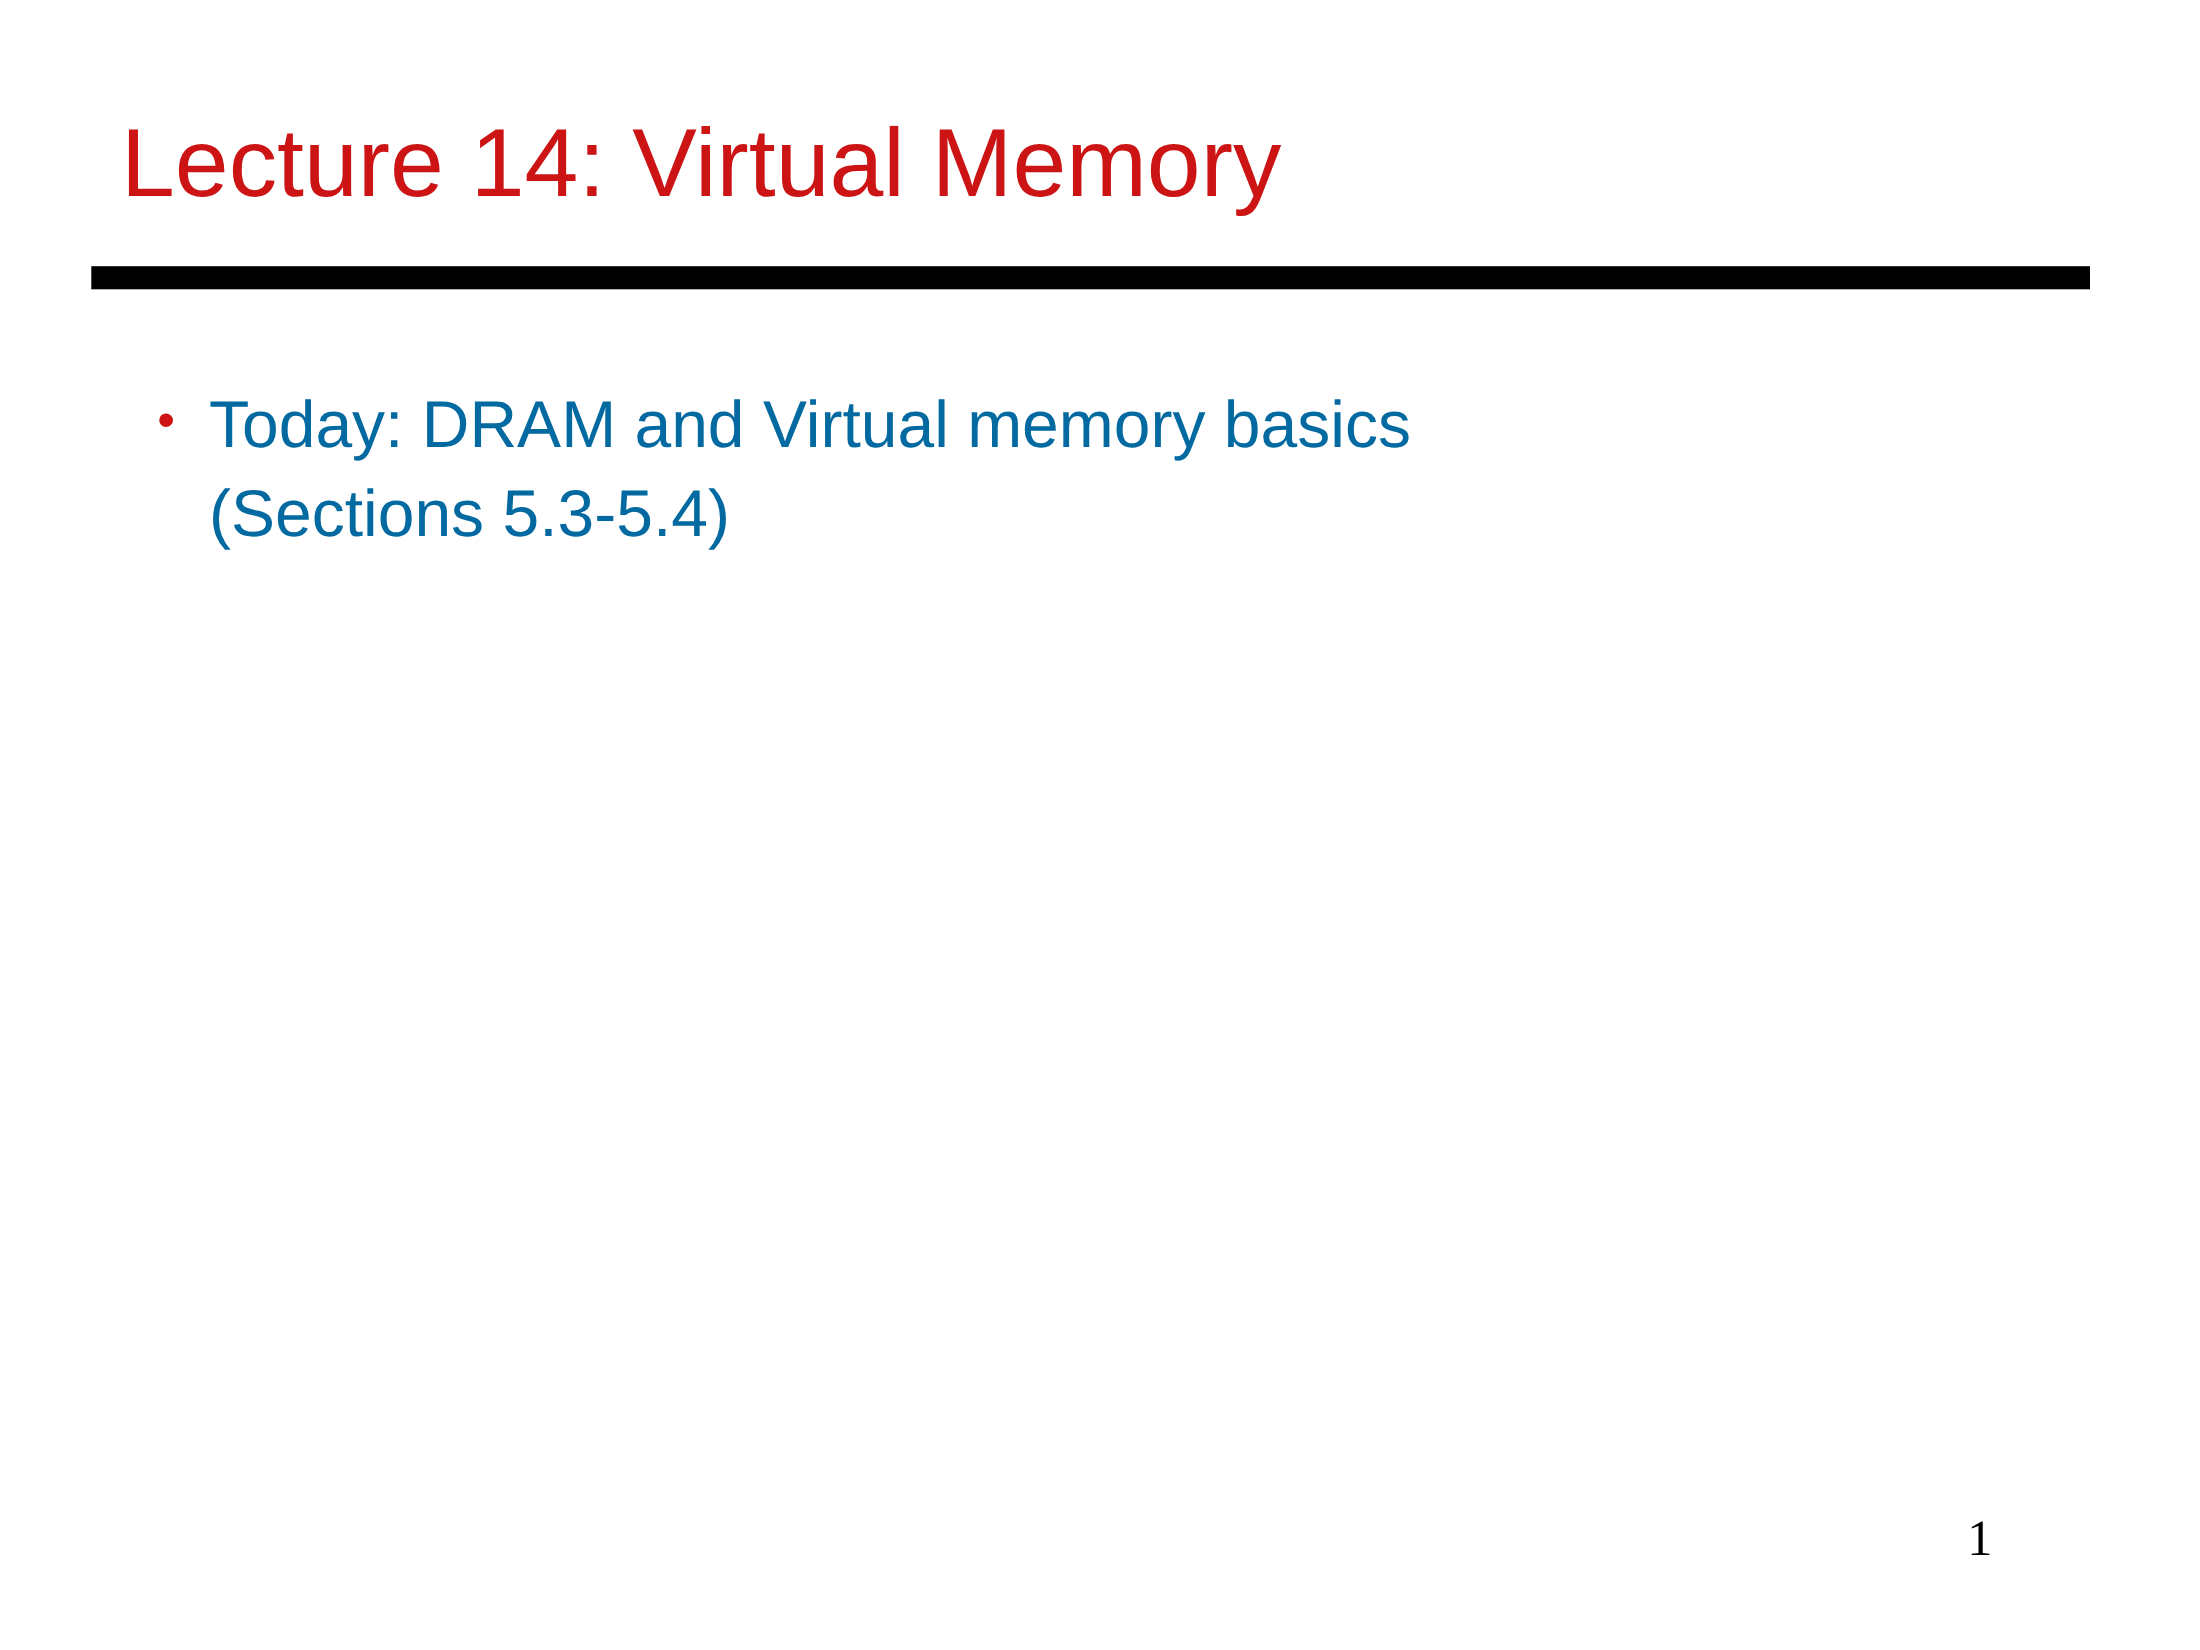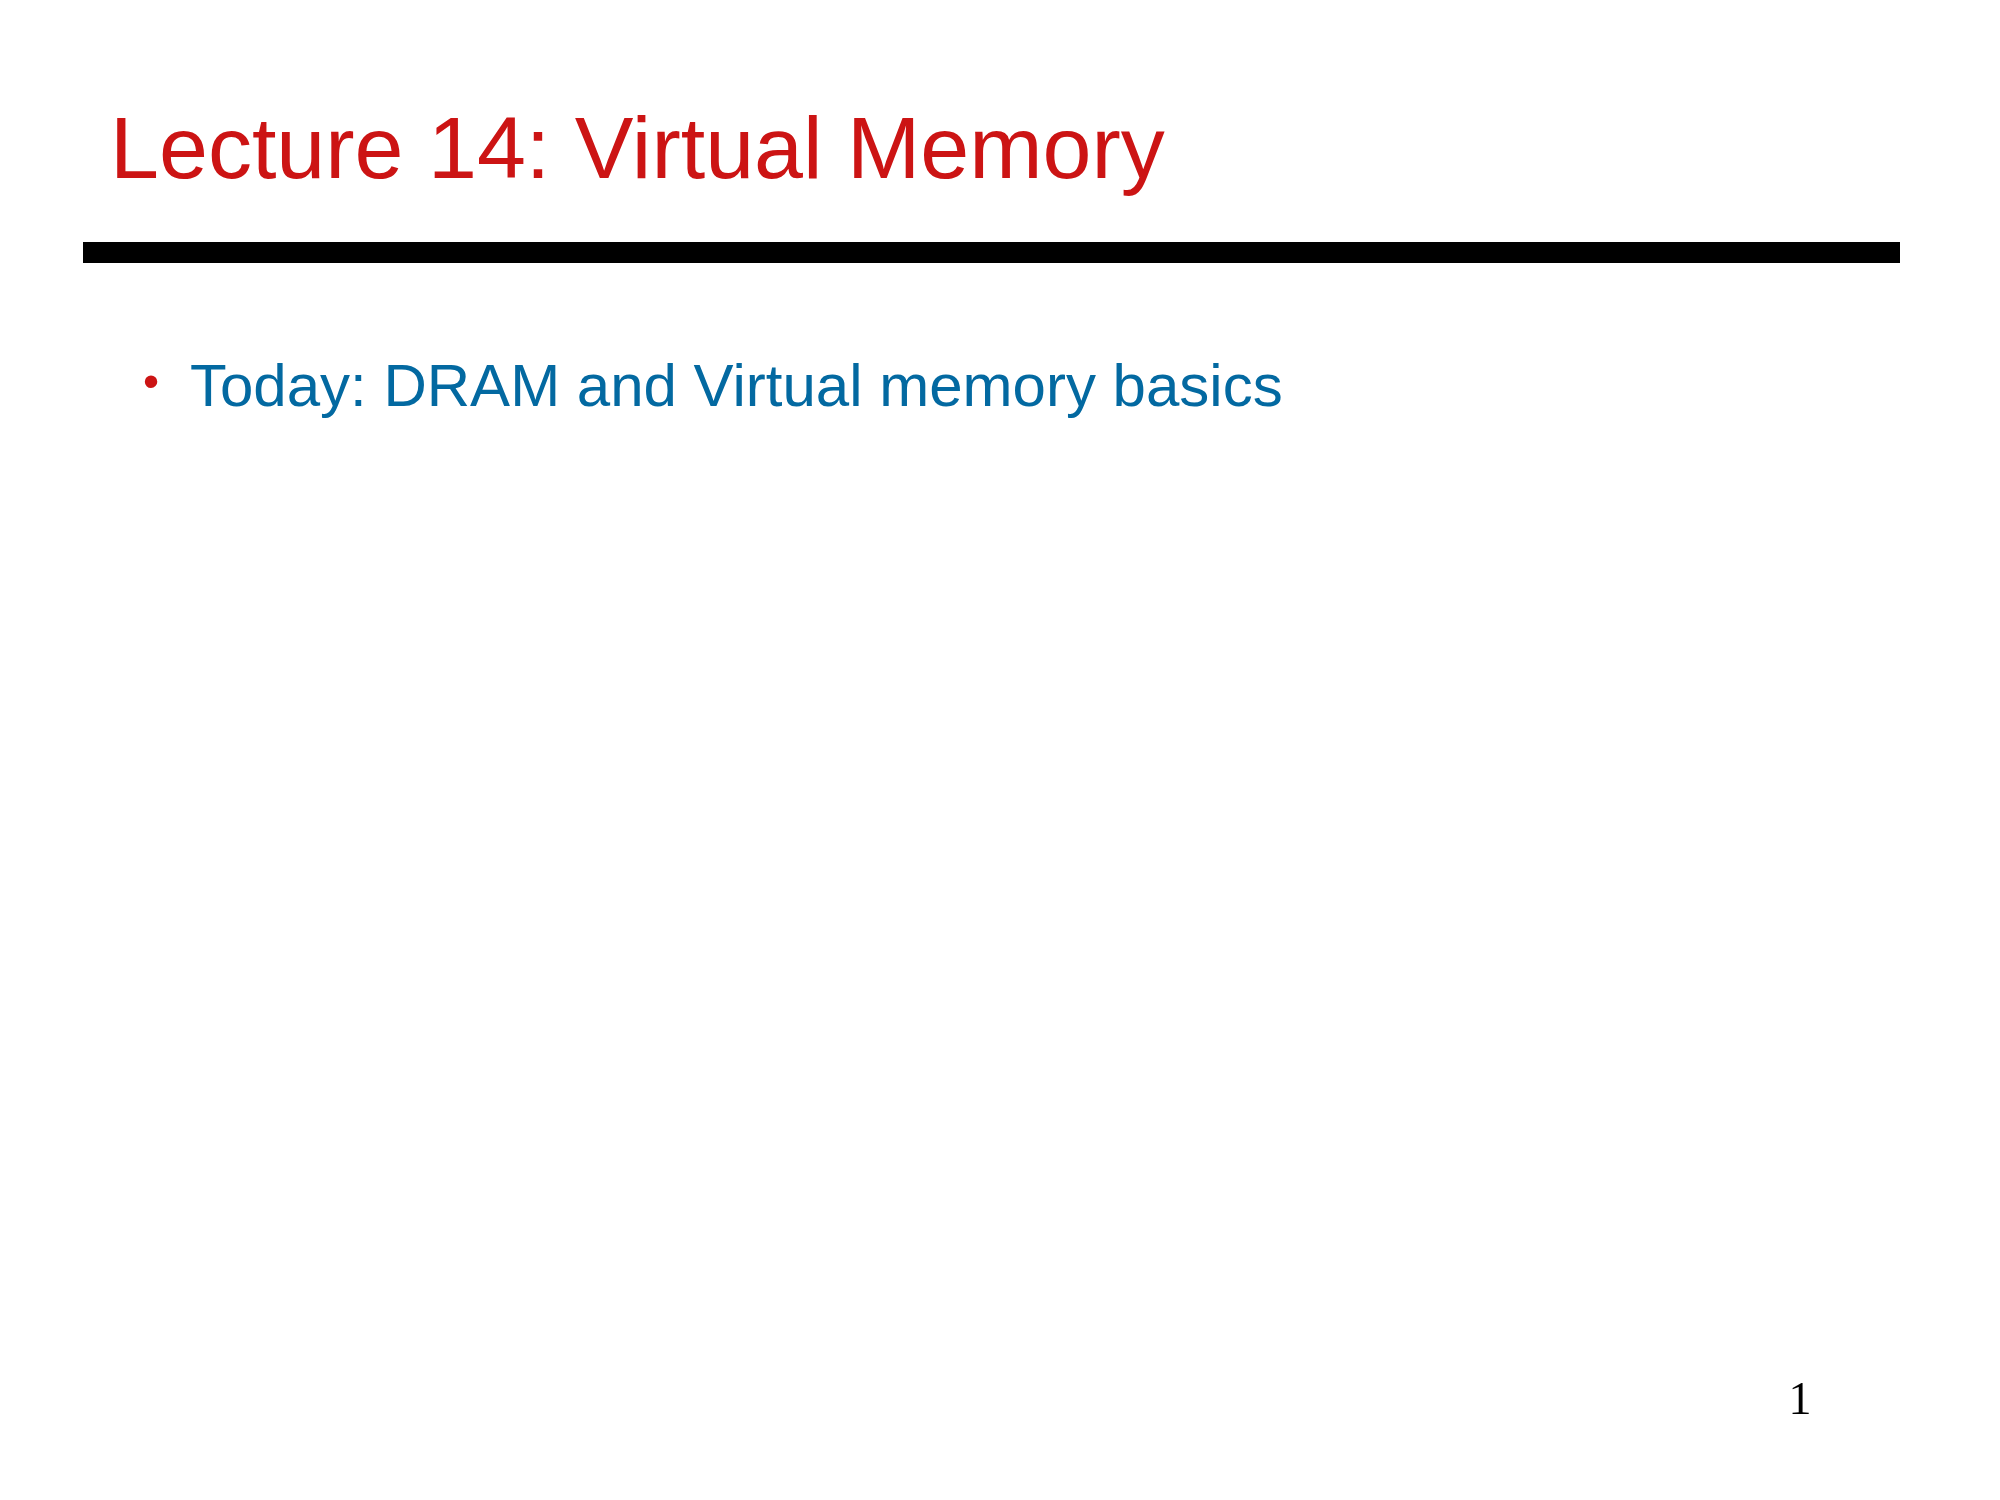--- a/index.html
+++ b/index.html
@@ -74,18 +74,19 @@
 <div class="slide">
 
   <h1 class="slide-title">Lecture 14: Virtual Memory</h1>
 
   <div class="title-divider"></div>
 
   <div class="bullet-item">
     <span class="bullet-marker">•</span>
     <div class="bullet-text">
       <span>Today: DRAM and Virtual memory basics</span><br>
+      <span>(Sections 5.3-5.4)</span>
     </div>
   </div>
 
   <div class="page-number">1</div>
 
 </div>
 
 </body></html>

